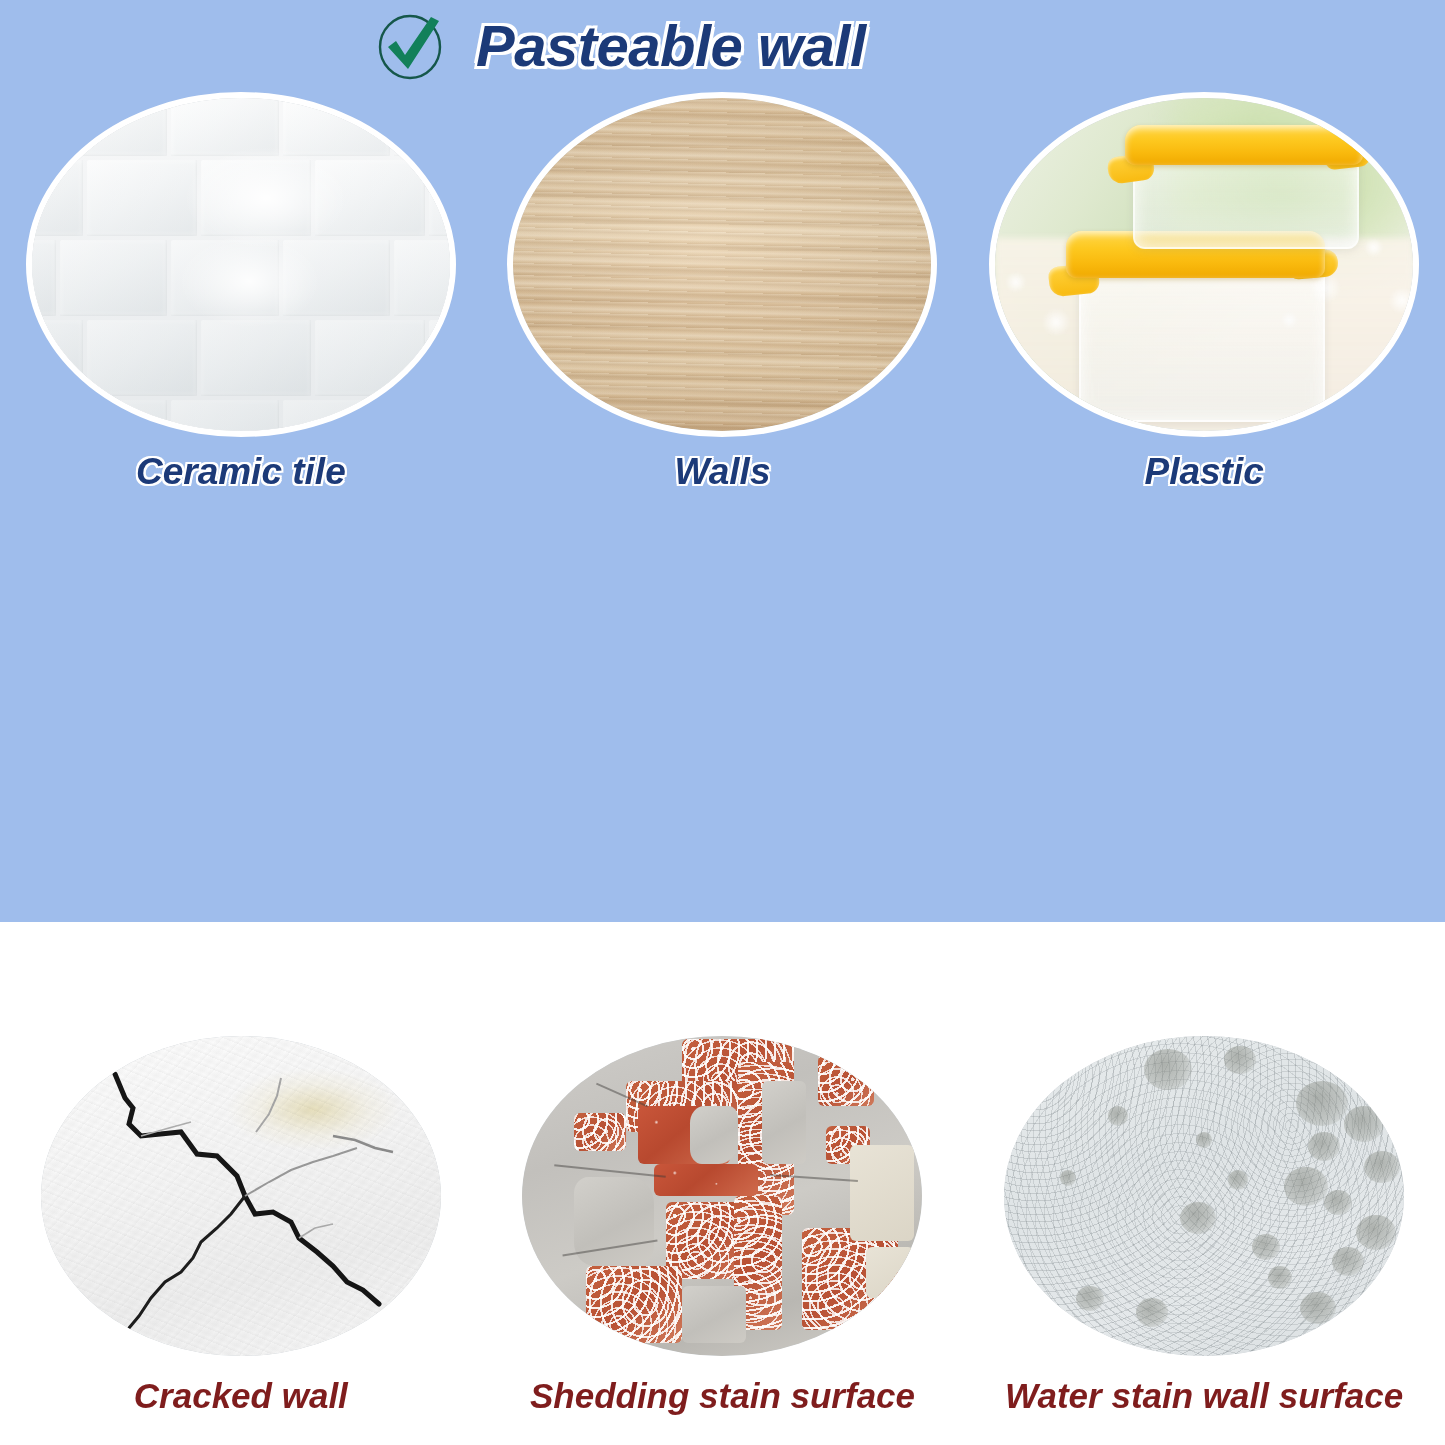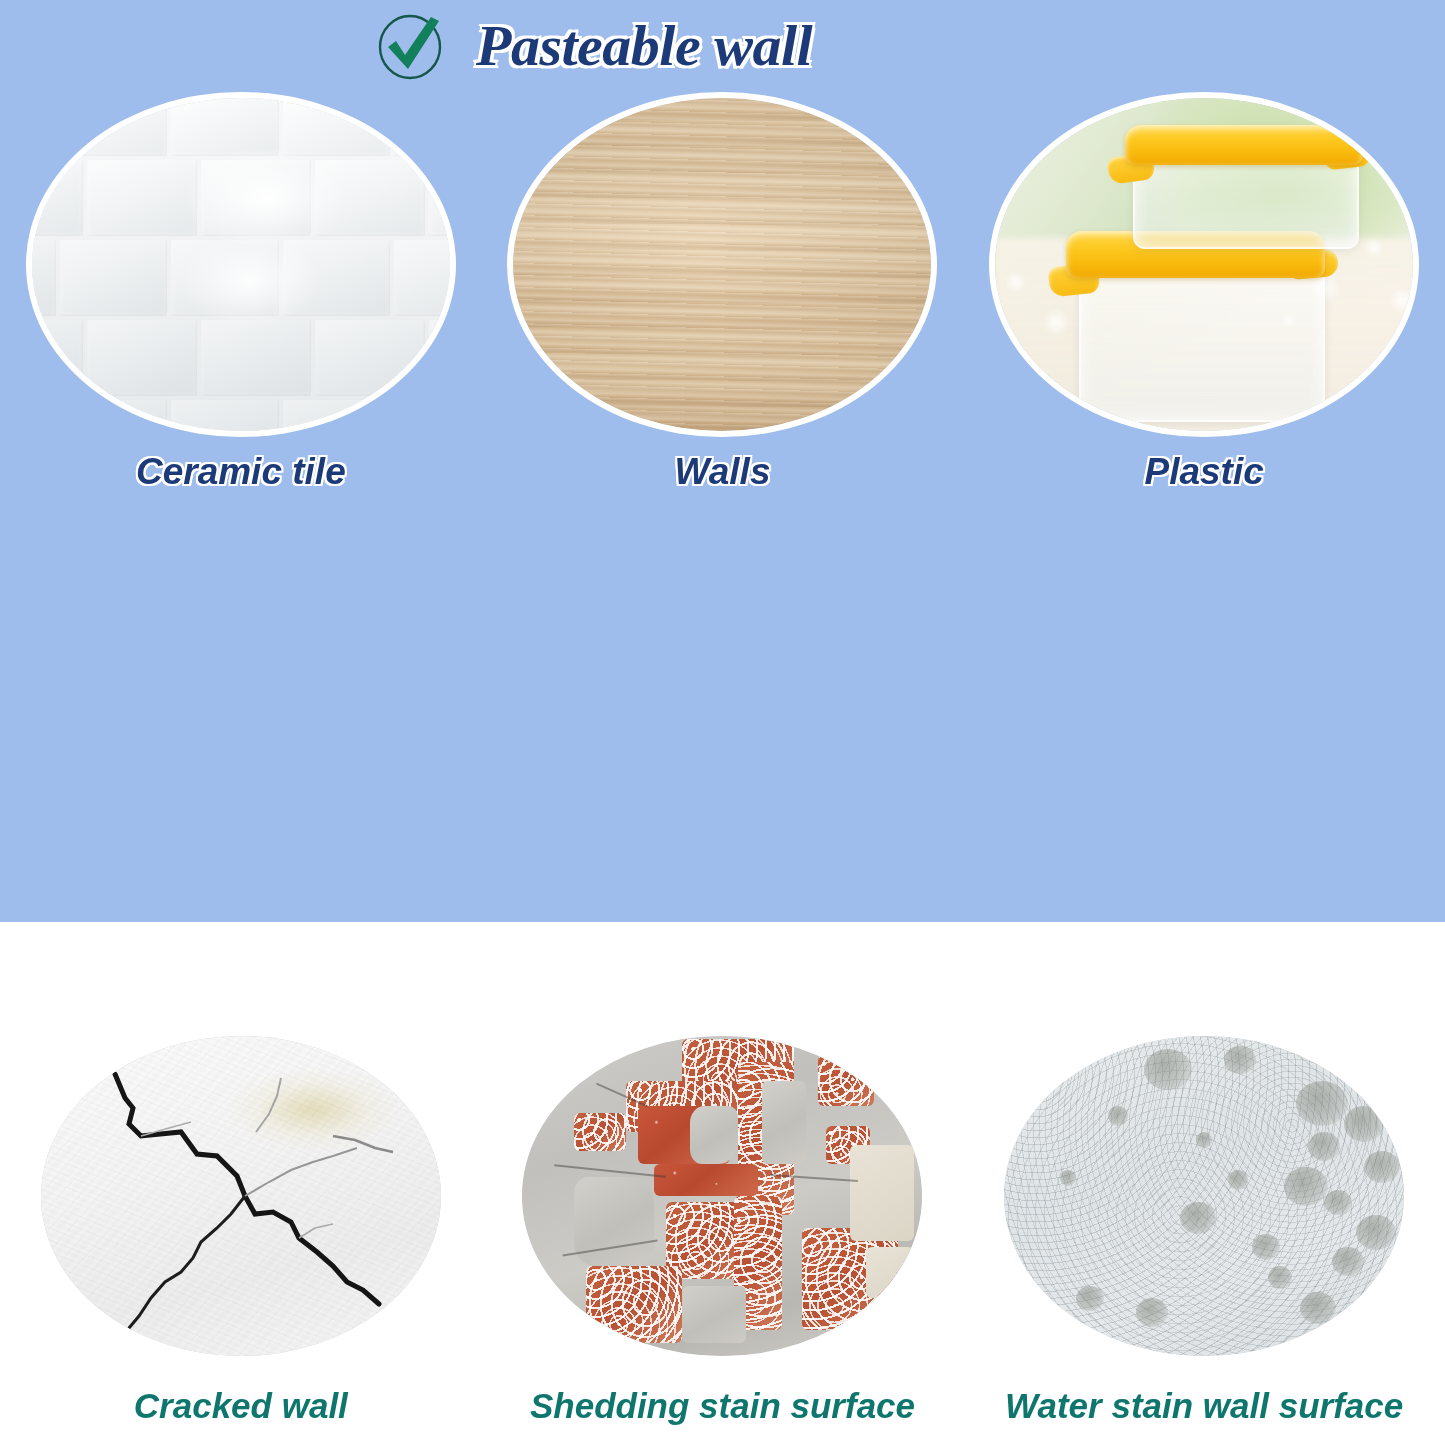--- a/index.html
+++ b/index.html
@@ -66,21 +66,20 @@
     white-space: nowrap;
     letter-spacing: -0.5px;
   }
   .title-pasteable {
     font-size: 58px;
     margin-left: 28px;
     text-shadow:
       2px 0 0 #fff, -2px 0 0 #fff, 0 2px 0 #fff, 0 -2px 0 #fff,
       2px 2px 0 #fff, -2px 2px 0 #fff, 2px -2px 0 #fff, -2px -2px 0 #fff,
       3px 3px 0 #fff, -3px 3px 0 #fff, 3px -3px 0 #fff, -3px -3px 0 #fff;
-    font-family: Liberation Serif, serif;
   }
   .title-cannot {
     font-size: 58px;
     margin-left: 26px;
     text-shadow: 1px 1px 0 rgba(255,255,255,0.6);
   }
 
   .icon-check, .icon-cross {
     flex: 0 0 auto;
     display: block;
@@ -149,22 +148,22 @@
   }
   .caption-top {
     font-size: 37px;
     margin-top: 14px;
     text-shadow:
       2px 0 0 #fff, -2px 0 0 #fff, 0 2px 0 #fff, 0 -2px 0 #fff,
       2px 2px 0 #fff, -2px 2px 0 #fff, 2px -2px 0 #fff, -2px -2px 0 #fff;
   }
   .caption-bottom {
     font-size: 35px;
-    margin-top: 30px;
-    color: #0f766e;
+    margin-top: 20px;
+    color: #7f1d1d;
   }
 
   
 
   
   .tex-metal {
     position: absolute; inset: 0;
     background:
       repeating-linear-gradient(0deg,
         rgba(255,255,255,0.55) 0px, rgba(255,255,255,0.0) 1px,

